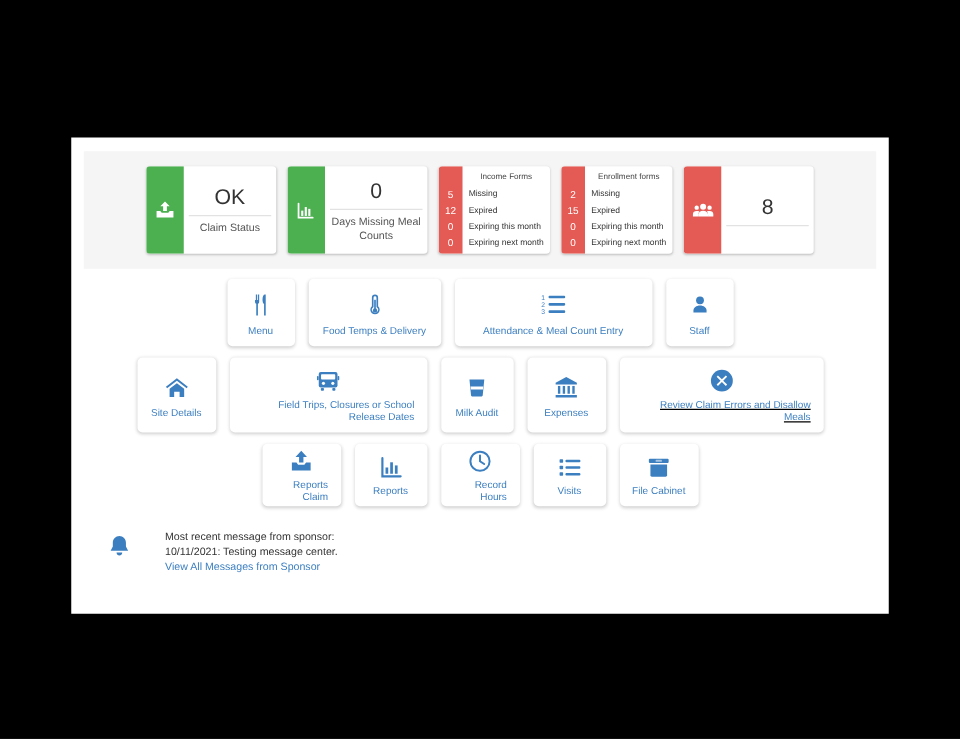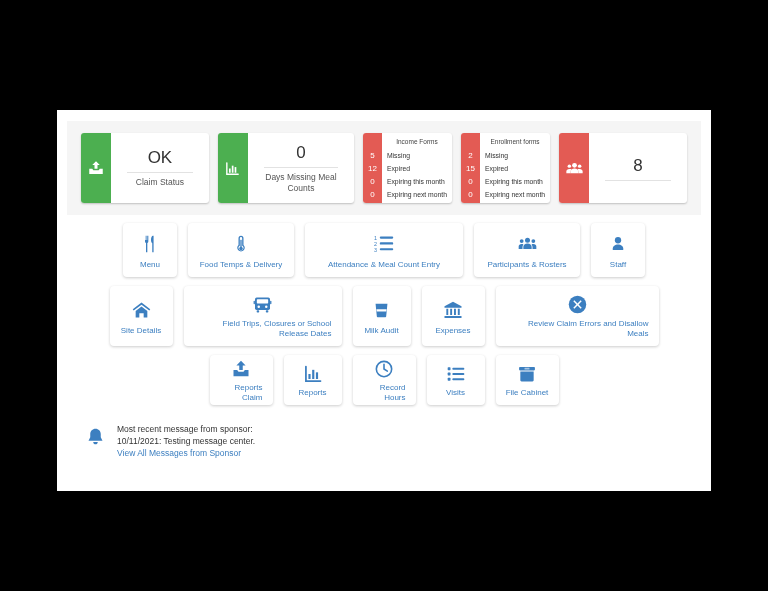--- a/index.html
+++ b/index.html
@@ -53,21 +53,21 @@
     color: #ffffff;
   }
   .stat-icon.green { background: #4caf50; }
   .stat-icon.red   { background: #e35b54; }
 
   .stat-body {
     display: flex;
     flex-direction: column;
     align-items: center;
     justify-content: center;
-    padding: 0 16px;
+    padding: 0 4px;
     min-width: 66px;
   }
   .stat-value {
     font-size: 17px;
     color: #333333;
     line-height: 20px;
     padding-bottom: 4px;
     width: 100%;
     text-align: center;
     border-bottom: 1px solid #e2e2e2;
@@ -165,32 +165,32 @@
     color: #3c7fc0;
     font-size: 8px;
     line-height: 10px;
     text-align: right;
     white-space: pre-line;
   }
 
   .w-sm  { width: 54px; }
   .w-md  { width: 106px; }
   .w-lg  { width: 158px; }
-  .w-xl  { width: 163px; }
+  .w-xl  { width: 163px; text-decoration: underline; }
   .w-nm  { width: 63px; }
   .w-sq  { width: 58px; }
   .h-r1  { height: 54px; }
   .h-r2  { height: 60px; }
   .h-r3  { height: 50px; }
 
   
   .msg {
     display: flex;
     align-items: flex-start;
-    gap: 11px;
+    gap: 26px;
     padding: 10px 0 0 28px;
   }
   .bell { color: #3c7fc0; flex: 0 0 auto; padding-top: 2px; }
   .msg-lines { font-size: 8.5px; line-height: 11.5px; color: #333333; }
   .msg-lines .date { font-weight: normal; margin-top: 24px; }
   .msg-link { color: #3c7fc0; text-decoration: none; display: block; margin-top: 1px; }
 </style>
 </head>
 <body>
 
@@ -308,33 +308,20 @@
             <text x="0" y="14" font-size="6.5" font-family="Liberation Sans, sans-serif">2</text>
             <text x="0" y="21" font-size="6.5" font-family="Liberation Sans, sans-serif">3</text>
             <rect x="7" y="3" width="16" height="2.6" rx="1"></rect>
             <rect x="7" y="10" width="16" height="2.6" rx="1"></rect>
             <rect x="7" y="17" width="16" height="2.6" rx="1"></rect>
           </svg>
         </span>
         <span class="tlabel">Attendance &amp; Meal Count Entry</span>
       </div>
 
-      <div class="tile w-md h-r1">
-        <span class="ticon">
-          <svg width="23" height="20" viewBox="0 0 24 24" fill="currentColor">
-            <circle cx="12" cy="7.5" r="3"></circle>
-            <circle cx="5" cy="8.5" r="2.3"></circle>
-            <circle cx="19" cy="8.5" r="2.3"></circle>
-            <path d="M12 11.5c-3 0-5 1.8-5 4V18h10v-2.5c0-2.2-2-4-5-4z"></path>
-            <path d="M5 12c-2.2 0-3.6 1.3-3.6 3V18H6v-2.3c0-1.3.4-2.4 1.1-3.2C6.5 12.2 5.8 12 5 12z"></path>
-            <path d="M19 12c2.2 0 3.6 1.3 3.6 3V18H18v-2.3c0-1.3-.4-2.4-1.1-3.2.6-.3 1.3-.5 2.1-.5z"></path>
-          </svg>
-        </span>
-        <span class="tlabel">Participants &amp; Rosters</span>
-      </div>
 
       <div class="tile w-sm h-r1">
         <span class="ticon">
           <svg width="18" height="20" viewBox="0 0 24 24" fill="currentColor">
             <circle cx="12" cy="7" r="4.2"></circle>
             <path d="M12 12.5c-4 0-7 2.4-7 5.4V20h14v-2.1c0-3-3-5.4-7-5.4z"></path>
           </svg>
         </span>
         <span class="tlabel">Staff</span>
       </div>

